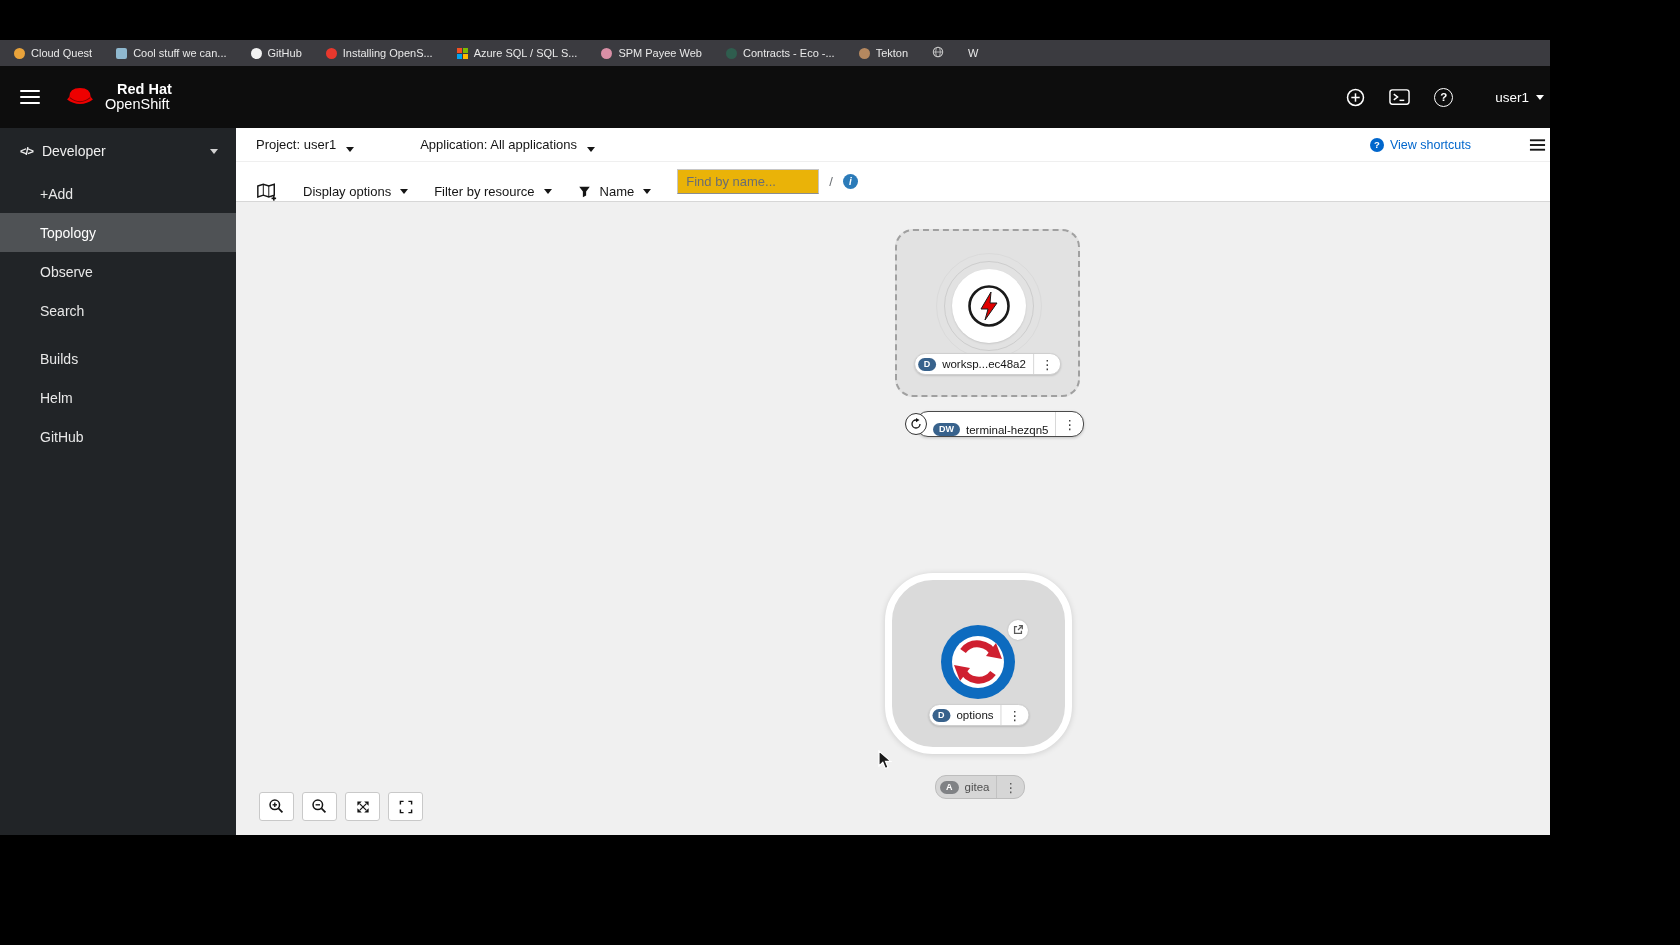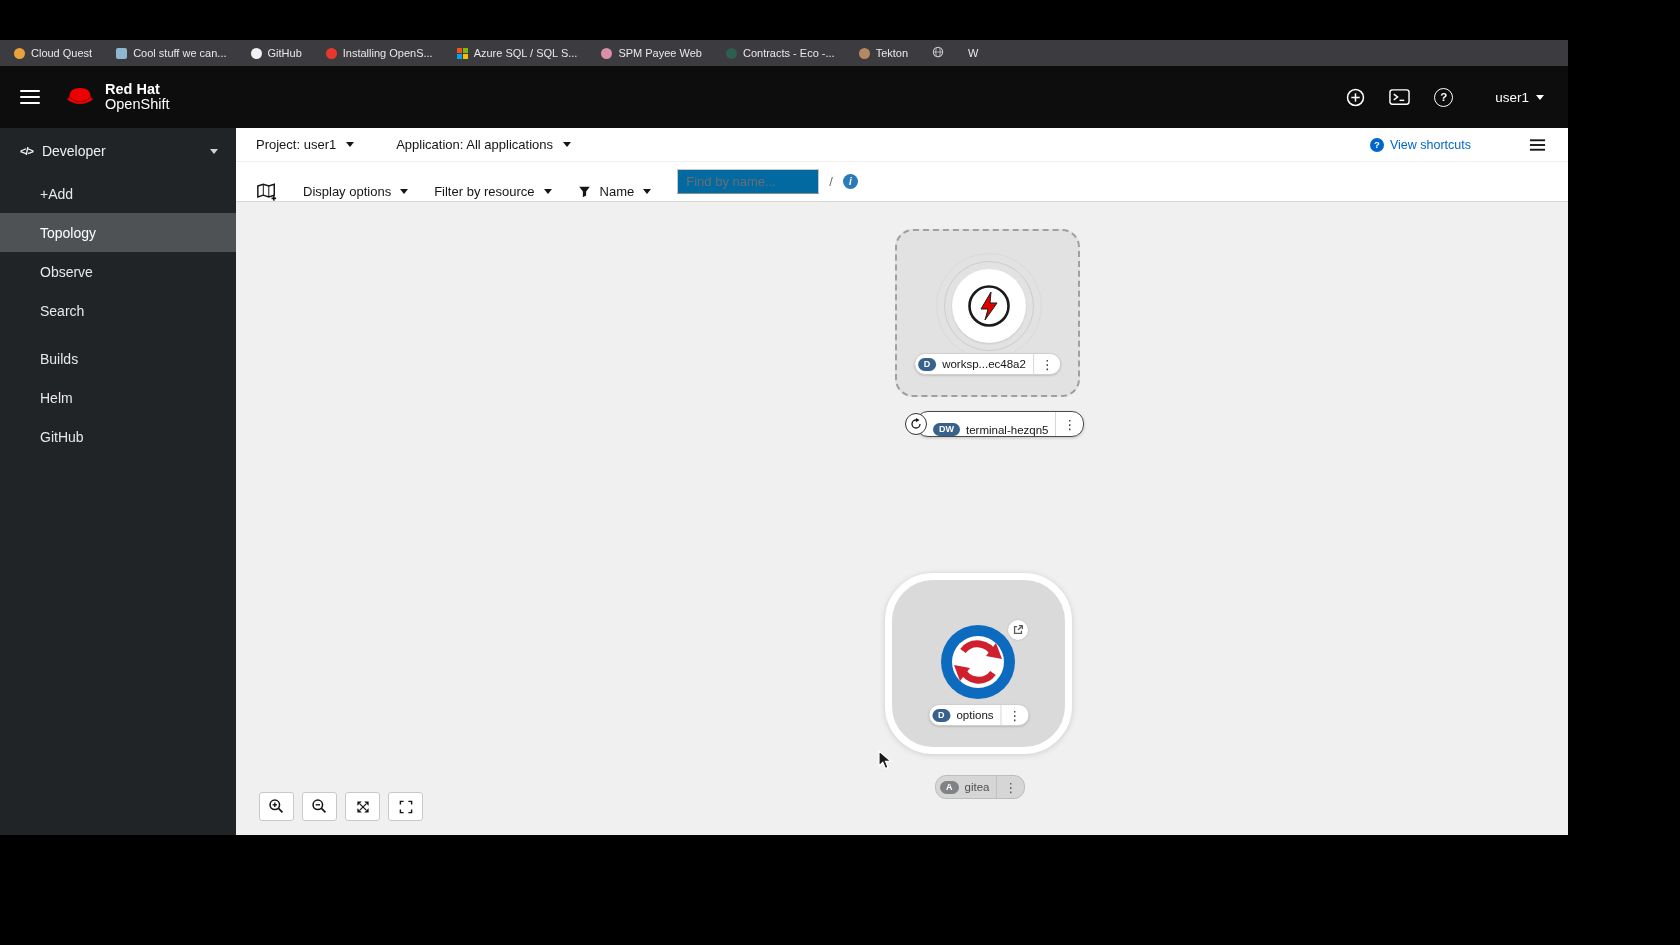--- a/index.html
+++ b/index.html
@@ -1,35 +1,35 @@
 <!DOCTYPE html>
 <html><head>
 <meta charset="utf-8">
 <style>
   * { box-sizing: border-box; }
   html,body { margin:0; padding:0; background:#000; }
-  .screen { position:relative; width:1680px; height:945px; background:#000; overflow:hidden;
+  .screen { position:relative; width:1550px; height:945px; background:#000; overflow:hidden;
             font-family:"Liberation Sans", sans-serif; }
   .browser { position:absolute; left:0; top:40px; width:1568px; height:795px; background:#fff; overflow:hidden; }
 
   
   .bookmarks { height:26px; background:#3b3b40; display:flex; align-items:center; padding:0 14px; gap:24px; overflow:hidden; }
   .bm { display:flex; align-items:center; gap:6px; color:#e9e9e9; font-size:11px; white-space:nowrap; cursor:pointer; }
   .bm-dot { width:11px; height:11px; border-radius:50%; flex:0 0 auto; }
   .bm-sq  { width:11px; height:11px; border-radius:2px; flex:0 0 auto; }
   .ms-grid { width:11px; height:11px; display:grid; grid-template-columns:5px 5px; grid-template-rows:5px 5px; gap:1px; }
   .ms-grid i { display:block; }
 
   
   .masthead { height:62px; background:#0d0d0d; display:flex; align-items:center; color:#fff; padding:0 24px 0 20px; }
   .hamburger { width:20px; height:15px; display:flex; flex-direction:column; justify-content:space-between; cursor:pointer; }
   .hamburger i { display:block; height:2.4px; background:#fff; border-radius:1px; }
   .brand { display:flex; align-items:center; gap:9px; margin-left:24px; }
   .brand-text { line-height:15px; font-size:14.5px; }
-  .brand-text .t { font-weight:bold; }
+  .brand-text .t { font-weight:bold;margin-left:12px; }
   .mast-right { margin-left:auto; display:flex; align-items:center; gap:24px; }
   .mh-icon { display:flex; align-items:center; justify-content:center; cursor:pointer; }
   .help-circle { width:19px; height:19px; border:1.6px solid #fff; border-radius:50%; color:#fff; font-size:11.5px;
                  font-weight:bold; display:flex; align-items:center; justify-content:center; }
   .user-menu { display:flex; align-items:center; gap:7px; font-size:13.5px; margin-left:18px; cursor:pointer; }
   .caret { width:0; height:0; border-left:4.5px solid transparent; border-right:4.5px solid transparent;
            border-top:5px solid currentColor; display:inline-block; }
 
   
   .app { display:flex; height:707px; }
@@ -39,34 +39,34 @@
   .persp .caret { margin-left:auto; color:#d2d2d2; }
   .nav-item { height:39px; display:flex; align-items:center; padding-left:40px; font-size:14px; color:#e8e8e8; cursor:pointer; }
   .nav-item.selected { background:#4f5255; color:#fff; }
   .nav-gap { height:9px; }
 
   .main { flex:1; display:flex; flex-direction:column; background:#fff; min-width:0; }
 
   
   .context-bar { height:34px; display:flex; align-items:center; padding:0 22px 0 20px; font-size:13px; color:#151515;
                  border-bottom:1px solid #efefef; }
-  .ctx-select { display:flex; align-items:center; gap:10px; cursor:pointer; }
-  .ctx-select + .ctx-select { margin-left:42px; }
+  .ctx-select { display:flex; align-items:flex-end; gap:10px; cursor:pointer; }
+  .ctx-select + .ctx-select { margin-left:66px; }
   .ctx-select .caret { color:#151515; }
   .shortcuts { margin-left:auto; display:flex; align-items:center; gap:6px; color:#0066cc; font-size:12.5px; cursor:pointer; }
   .q-badge { width:14px; height:14px; border-radius:50%; background:#0066cc; color:#fff; font-size:9.5px; font-weight:bold;
              display:flex; align-items:center; justify-content:center; }
   .list-toggle { margin-left:58px; cursor:pointer; display:flex; align-items:center; }
 
   
   .filter-bar { height:39px; display:flex; align-items:center; padding:0 20px; gap:26px; font-size:13px; color:#151515; }
   .fb-item { display:flex; align-items:center; gap:9px; cursor:pointer; white-space:nowrap;margin-top:20px; }
   .search-wrap { display:flex; align-items:center; gap:10px; }
   .find-input { width:142px; height:25px; border:1px solid #c6c6c6; border-bottom-color:#8a8d90; font-size:13px;
-                padding:0 8px; font-family:"Liberation Sans",sans-serif; color:#151515; background:#0369a1; }
+                padding:0 8px; font-family:"Liberation Sans",sans-serif; color:#151515; background:#eab308; }
   .find-input::placeholder { color:#6a6e73; }
   .slash-hint { color:#6a6e73; font-size:13px; }
   .info-badge { width:15px; height:15px; border-radius:50%; background:#2b7bb9; color:#fff; font-size:10px; font-weight:bold;
                 font-style:italic; display:flex; align-items:center; justify-content:center; cursor:pointer; }
 
   
   .canvas { flex:1; position:relative; background:#f0f0f0; border-top:1px solid #d7d7d7; overflow:hidden; }
 
   .node-ws { position:absolute; left:659px; top:27px; width:185px; height:168px; background:#e2e2e2;
              border:2px dashed #a0a0a0; border-radius:18px; cursor:pointer; }

